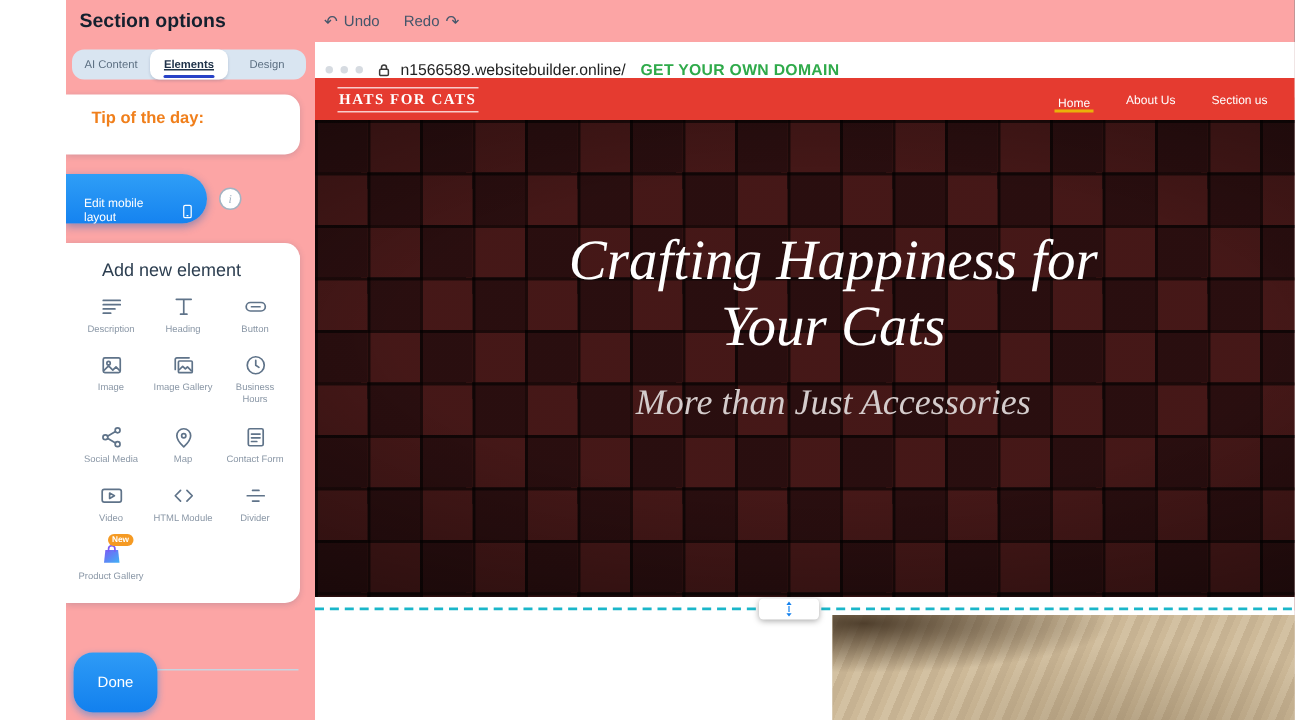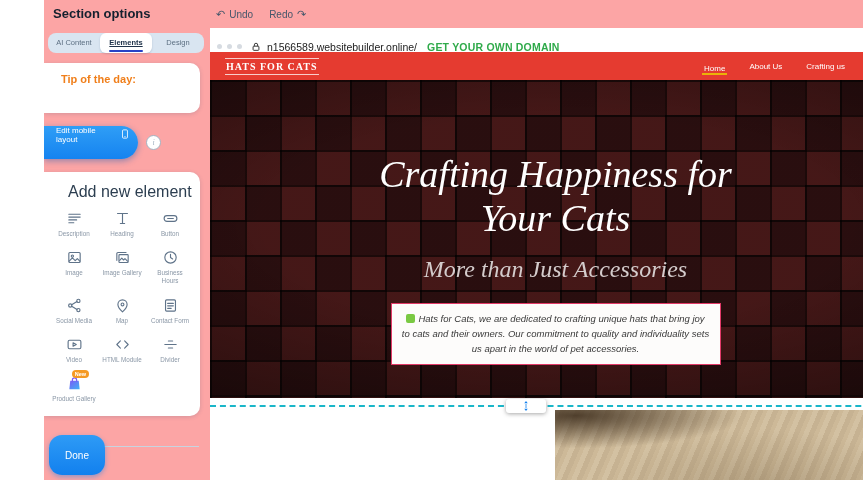--- a/index.html
+++ b/index.html
@@ -17,28 +17,28 @@
   .btn-republish{display:flex;align-items:center;gap:6px;height:22px;padding:0 14px;border:none;border-radius:12px;background:linear-gradient(180deg,#2e9bf6,#1280ee);font-size:10px;color:#fff;cursor:pointer;box-shadow:0 2px 5px rgba(18,128,238,.45);}
   .globe{width:17px;height:17px;cursor:pointer;}
 
   
   .sidebar{position:absolute;left:0;top:28px;width:166px;bottom:0;}
   .tabs{display:flex;margin:5px 6px 0 4px;background:#d9e5f1;border-radius:8px;padding:0;}
   .tab{flex:1;text-align:center;font-size:7.5px;color:#5c6f82;padding:5px 0 6px;border-radius:6px;position:relative;cursor:pointer;}
   .tab.active{background:#fff;color:#20334a;font-weight:bold;box-shadow:0 1px 2px rgba(40,70,110,.2);text-decoration:underline;}
   .tab.active::after{content:"";position:absolute;left:9px;right:9px;bottom:1px;height:2px;background:#2742c7;border-radius:2px;}
   .card{background:#fff;border-radius:0 10px 10px 0;width:156px;box-sizing:border-box;box-shadow:0 1px 4px rgba(40,70,110,.18);}
-  .tip-card{margin-top:10px;padding:10px 12px 28px 17px;}
+  .tip-card{margin-top:10px;padding:10px 12px 18px 17px;}
   .tip-title{color:#f07f1b;font-weight:bold;font-size:11px;}
   .tip-body{margin-top:6px;font-size:7.5px;line-height:1.5;color:#8493a3;}
   .edit-row{margin-top:13px;display:flex;align-items:center;gap:8px;}
-  .edit-btn{display:flex;align-items:flex-start;gap:7px;width:94px;height:33px;border:none;border-radius:0 17px 17px 0;background:linear-gradient(180deg,#2f9ef6,#1583f0);color:#fff;font-size:8px;text-align:left;padding:0 8px 0 12px;cursor:pointer;box-shadow:0 2px 6px rgba(20,90,180,.45);box-sizing:border-box;}
+  .edit-btn{display:flex;align-items:flex-end;gap:7px;width:94px;height:33px;border:none;border-radius:0 17px 17px 0;background:linear-gradient(180deg,#2f9ef6,#1583f0);color:#fff;font-size:8px;text-align:left;padding:0 8px 0 12px;cursor:pointer;box-shadow:0 2px 6px rgba(20,90,180,.45);box-sizing:border-box;}
   .info-btn{width:13px;height:13px;border-radius:50%;border:1.5px solid #a3b3c2;color:#a3b3c2;font-size:8px;font-family:"Liberation Serif",serif;font-style:italic;display:flex;align-items:center;justify-content:center;cursor:pointer;background:#fff;}
   .add-card{margin-top:13px;padding:11px 6px 13px;}
-  .add-title{font-size:16px;color:#2c3e50;margin:0 0 9px 18px;}
+  .add-title{font-size:12px;color:#2c3e50;margin:0 0 9px 18px;}
   .grid{display:grid;grid-template-columns:repeat(3,1fr);row-gap:11px;}
   .el{display:flex;flex-direction:column;align-items:center;gap:3px;position:relative;cursor:pointer;}
   .el svg{width:17px;height:17px;stroke:#5f7389;fill:none;stroke-width:1.6;stroke-linecap:round;stroke-linejoin:round;}
   .el .lbl{font-size:6.3px;color:#8a97a6;text-align:center;line-height:1.3;max-width:44px;}
   .badge{position:absolute;top:-5px;right:9px;background:#f59a23;color:#fff;font-size:5.5px;font-weight:bold;padding:1px 3px;border-radius:6px;}
   .side-divider{position:absolute;left:5px;bottom:33px;width:150px;height:1px;background:#c7d4e0;}
   .done-btn{position:absolute;left:5px;bottom:5px;width:56px;height:40px;border:none;border-radius:13px;background:linear-gradient(180deg,#2e9bf6,#1280ee);color:#fff;font-size:10px;cursor:pointer;box-shadow:0 2px 5px rgba(18,128,238,.45);}
 
   
   .stage{position:absolute;left:166px;top:28px;right:0;bottom:0;background:#fff;}
@@ -237,31 +237,28 @@
       <span class="url">n1566589.websitebuilder.online/</span>
       <span class="domain-link">GET YOUR OWN DOMAIN</span>
     </div>
 
     <div class="site">
       <div class="site-header">
         <span class="logo">HATS FOR CATS</span>
         <div class="nav">
           <span class="nav-item active">Home</span>
           <span class="nav-item">About Us</span>
-          <span class="nav-item">Crafting us</span>
+          <span class="nav-item">Section us</span>
           <span class="nav-item">…</span>
         </div>
       </div>
 
       <div class="hero">
         <h1 class="hero-h1">Crafting Happiness for Your Cats</h1>
         <div class="hero-sub">More than Just Accessories</div>
-        <div class="hero-box">
-          <span class="green-sq"></span><span>Hats for Cats, we are dedicated to crafting unique hats that bring joy to cats and their owners. Our commitment to quality and individuality sets us apart in the world of pet accessories.</span>
-        </div>
       </div>
     </div>
 
     <div class="guide"></div>
     <div class="below">
       <div class="carpet"></div>
     </div>
     <div class="handle">
       <svg viewBox="0 0 24 24">
           <path d="M12 2l3.5 4.5h-7zM12 22l3.5-4.5h-7z" fill="#1280ee"></path>

